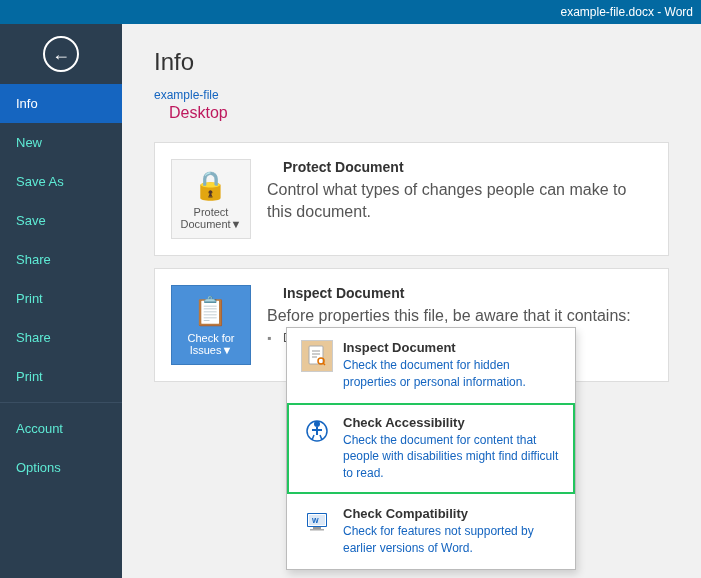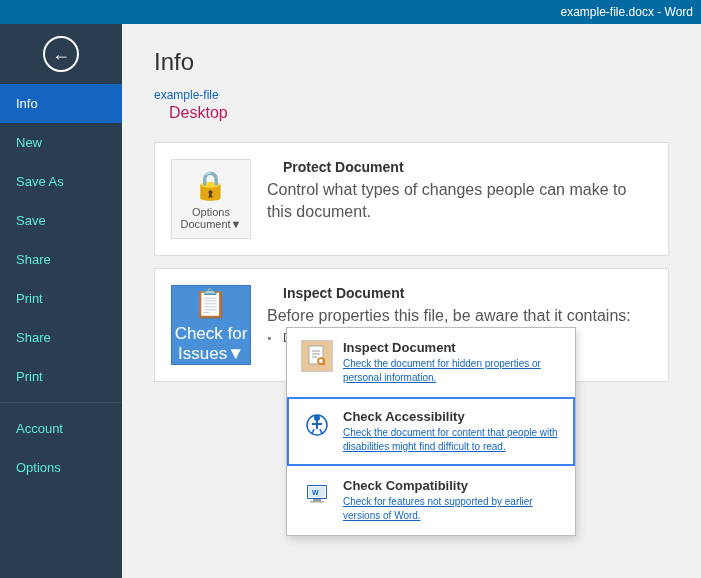--- a/index.html
+++ b/index.html
@@ -173,21 +173,21 @@
     }
 
     .menu-item {
       display: flex;
       align-items: flex-start;
       padding: 10px 12px;
       cursor: pointer;
       border: 2px solid transparent;
     }
     .menu-item.selected {
-      border: 2px solid #3b82f6;
+      border: 2px solid #22c55e;
       background: #fff;
     }
 
     .menu-icon {
       width: 32px;
       height: 32px;
       flex-shrink: 0;
       margin-right: 10px;
       display: flex;
       align-items: center;
@@ -196,24 +196,23 @@
     }
 
     .menu-item-content { flex: 1; }
     .menu-item-title {
       font-size: 13px;
       font-weight: 600;
       color: #333;
       margin-bottom: 2px;
     }
     .menu-item-desc {
-      font-size: 10px;
+      font-size: 12px;
       color: #1565c0;
       line-height: 1.4;
-      text-decoration: underline;
     }
     .menu-item.selected .menu-item-desc {
       color: #1565c0;
     }
 
     .bullet-list {
       list-style: none;
       margin-top: 4px;
     }
     .bullet-list li {
@@ -285,32 +284,32 @@
 
   <div class="content">
     <h1 class="page-title">Info</h1>
 
     <div class="file-name">example-file</div>
     <div class="file-location">Desktop</div>
 
     <div class="card">
       <div class="card-icon-box">
         <div class="protect-icon">🔒</div>
-        <span>Options Document▼</span>
+        <span>Protect Document▼</span>
       </div>
       <div class="card-content">
         <div class="card-title">Protect Document</div>
         <div class="card-desc">Control what types of changes people can make to this document.</div>
       </div>
     </div>
 
     <div class="card inspect-section">
       <div class="card-icon-box blue-bg">
         <div class="check-icon">📋</div>
-        <span style="font-size:17px; text-align:center;">Check for Issues▼</span>
+        <span style="font-size:11px; text-align:center;">Check for Issues▼</span>
       </div>
       <div class="card-content">
         <div class="card-title">Inspect Document</div>
         <div class="card-desc">Before properties this file, be aware that it contains:</div>
         <ul class="bullet-list">
           <li>Document properties and author's name</li>
         </ul>
       </div>
     </div>
 

